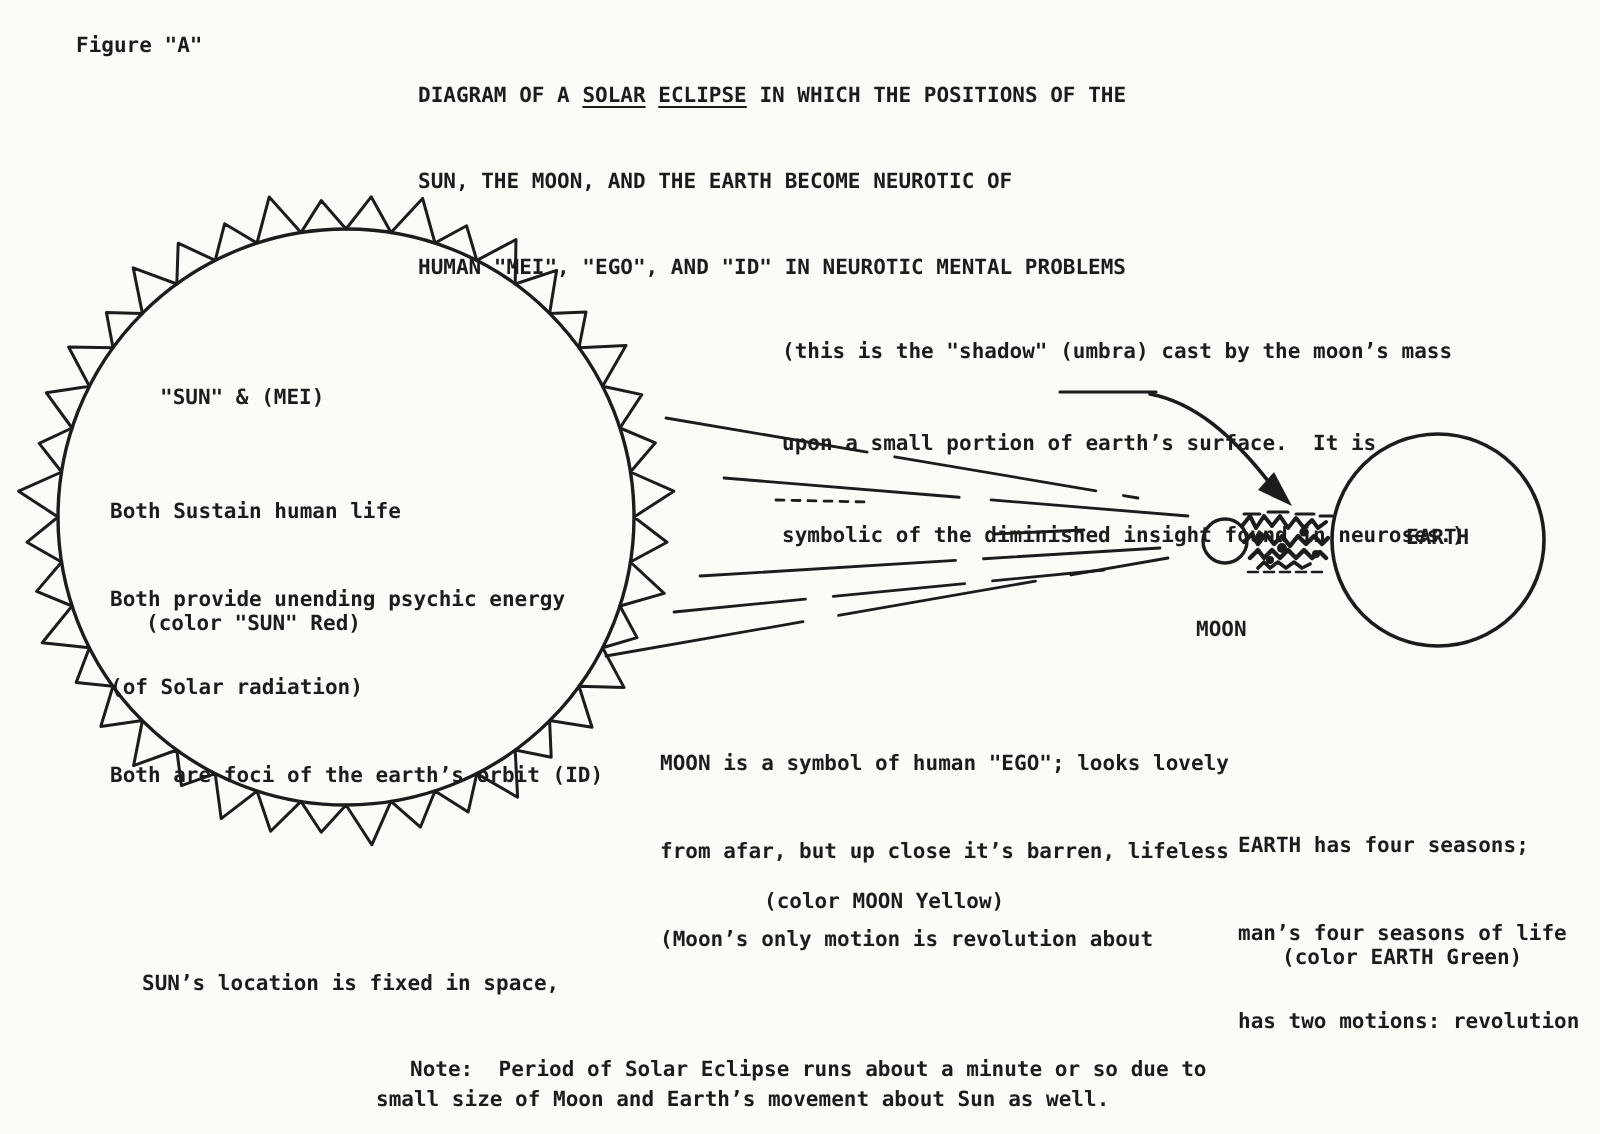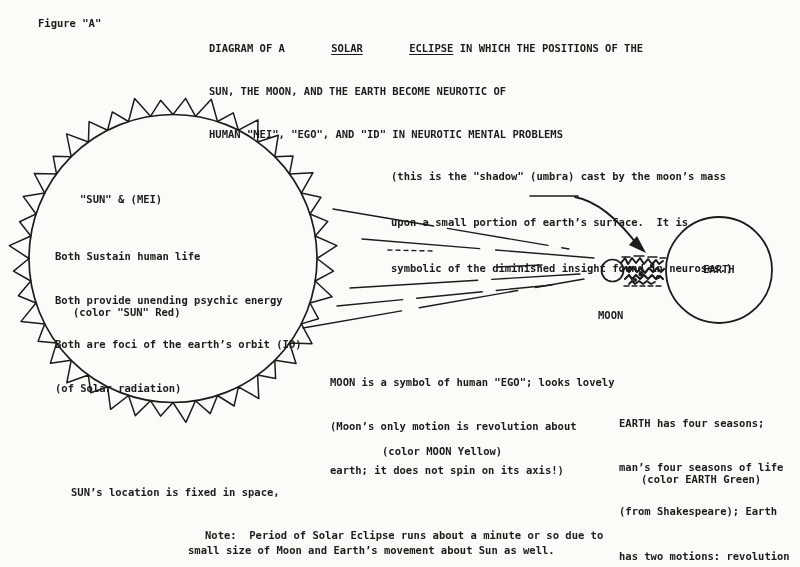--- a/index.html
+++ b/index.html
@@ -5,21 +5,21 @@
   :root{ --ink:#1c1c1c; --paper:#fbfbf8; }
   html,body{margin:0;padding:0;}
   body{width:800px;height:567px;background:var(--paper);overflow:hidden;}
   .page{position:relative;width:800px;height:567px;}
   svg.draw{position:absolute;left:0;top:0;z-index:1;}
   .t{position:absolute;z-index:2;white-space:pre;
      font:bold 10.5px/14.8px "DejaVu Sans Mono",monospace;
      color:var(--ink);letter-spacing:0;}
   .title{line-height:14.2px;}
   .lh15{line-height:15.2px;}
-  .u{text-decoration:underline;text-underline-offset:2px;margin-left:40px;}
+  .u{text-decoration:underline;text-underline-offset:2px;}
 </style>
 </head>
 <body>
 
 <div class="page">
 
   <svg class="draw" width="800" height="567" viewBox="0 0 800 567">
 
     <path id="sun-spikes" fill="none" stroke="#1c1c1c" stroke-width="1.5" stroke-linejoin="round" d="M317.0,258.5 L333.5,271.1 L315.2,281.0 L332.1,296.7 L310.0,303.0 L318.5,318.8 L301.3,323.9 L312.0,343.7 L289.5,343.1 L296.0,363.6 L274.8,360.3 L275.6,378.6 L257.6,375.0 L258.8,398.6 L238.4,386.8 L234.1,406.0 L217.5,395.5 L210.2,413.6 L195.5,400.7 L185.9,422.4 L173.0,402.5 L160.6,416.1 L150.5,400.7 L135.3,415.6 L128.5,395.5 L110.6,409.3 L107.6,386.8 L90.7,392.8 L88.4,375.0 L66.8,382.8 L71.2,360.3 L50.4,363.2 L56.5,343.1 L38.1,341.2 L44.7,323.9 L21.1,321.4 L36.0,303.0 L18.3,295.7 L30.8,281.0 L13.5,271.1 L29.0,258.5 L9.3,245.6 L30.8,236.0 L19.6,221.7 L36.0,214.0 L23.2,196.4 L44.7,193.1 L34.3,173.5 L56.5,173.9 L53.2,156.2 L71.2,156.7 L66.6,133.9 L88.4,142.0 L89.1,121.6 L107.6,130.2 L112.3,111.9 L128.5,121.5 L134.6,98.5 L150.5,116.3 L160.6,100.3 L173.0,114.5 L185.6,98.4 L195.5,116.3 L211.3,99.2 L217.5,121.5 L233.3,112.9 L238.4,130.2 L258.0,119.8 L257.6,142.0 L278.3,135.2 L274.8,156.7 L293.0,156.0 L289.5,173.9 L313.0,172.7 L301.3,193.1 L320.9,197.3 L310.0,214.0 L327.7,221.4 L315.2,236.0 L336.9,245.6 L317.0,258.5 "></path>
     <circle cx="173" cy="258.5" r="144" fill="#fbfbf8" fill-opacity="0" stroke="#1c1c1c" stroke-width="1.7"></circle>
@@ -64,47 +64,46 @@
     <div><span>DIAGRAM OF A </span><span class="u">SOLAR</span><span> </span><span class="u">ECLIPSE</span><span> IN WHICH THE POSITIONS OF THE</span></div>
     <div>SUN, THE MOON, AND THE EARTH BECOME NEUROTIC OF</div>
     <div>HUMAN "MEI", "EGO", AND "ID" IN NEUROTIC MENTAL PROBLEMS</div>
   </div>
 
   <div class="t" style="left:80px;top:192px">"SUN" &amp; (MEI)</div>
 
   <div class="t" style="left:55px;top:220px;line-height:14.6px">
     <div>Both Sustain human life</div>
     <div>Both provide unending psychic energy</div>
+    <div>(of Solar radiation)</div>
     <div>Both are foci of the earth’s orbit (ID)</div>
-    <div>(of Solar radiation)</div>
   </div>
 
   <div class="t" style="left:73px;top:305px">(color "SUN" Red)</div>
 
   <div class="t lh15" style="left:391px;top:139px">
     <div>(this is the "shadow" (umbra) cast by the moon’s mass</div>
     <div>upon a small portion of earth’s surface.  It is</div>
     <div>symbolic of the diminished insight found in neuroses.)</div>
   </div>
 
 
   <div class="t" style="left:598px;top:308px">MOON</div>
   <div class="t" style="left:703px;top:262px">EARTH</div>
 
   <div class="t" style="left:330px;top:345px">
     <div>MOON is a symbol of human "EGO"; looks lovely</div>
+    <div>from afar, but up close it’s barren, lifeless</div>
     <div>(Moon’s only motion is revolution about</div>
-    <div>earth; it does not spin on its axis!)</div>
   </div>
   <div class="t" style="left:382px;top:444px">(color MOON Yellow)</div>
 
   <div class="t" style="left:619px;top:386px">
     <div>EARTH has four seasons;</div>
     <div>man’s four seasons of life</div>
-    <div>(from Shakespeare); Earth</div>
     <div>has two motions: revolution</div>
     
   </div>
   <div class="t" style="left:641px;top:472px">(color EARTH Green)</div>
 
   <div class="t lh15" style="left:71px;top:455px">
     <div>SUN’s location is fixed in space,</div>
     
   </div>
 

